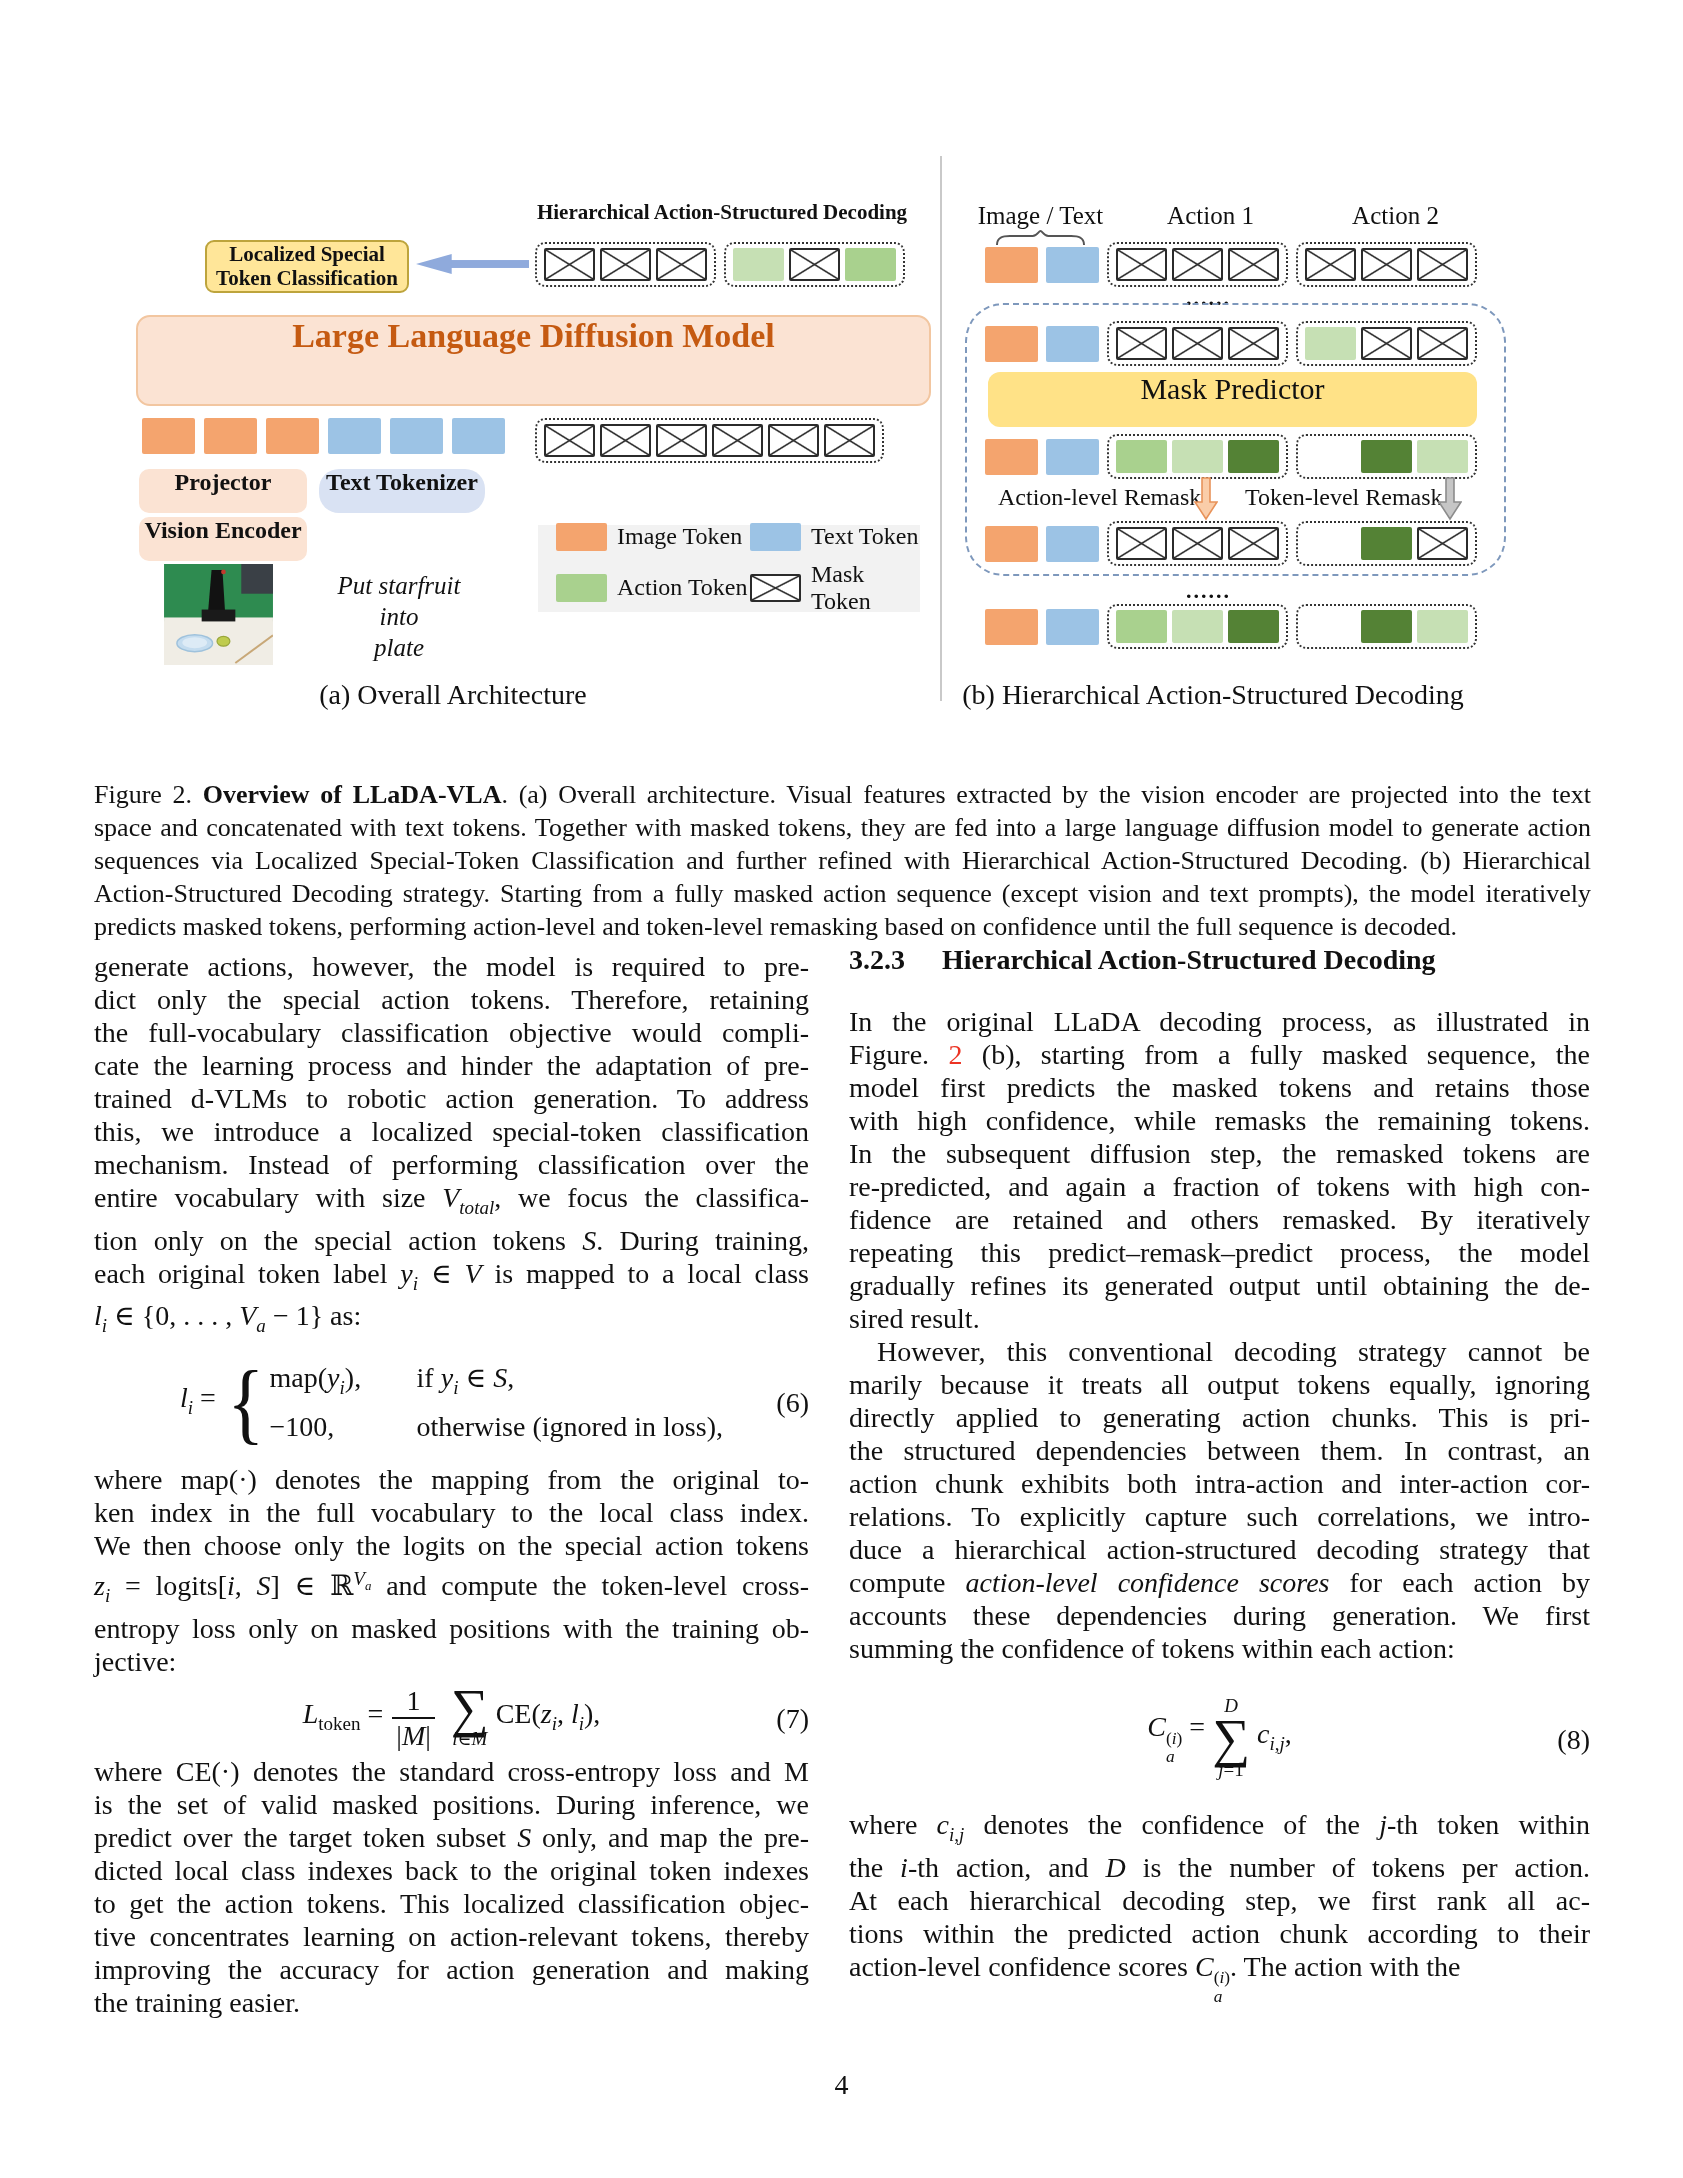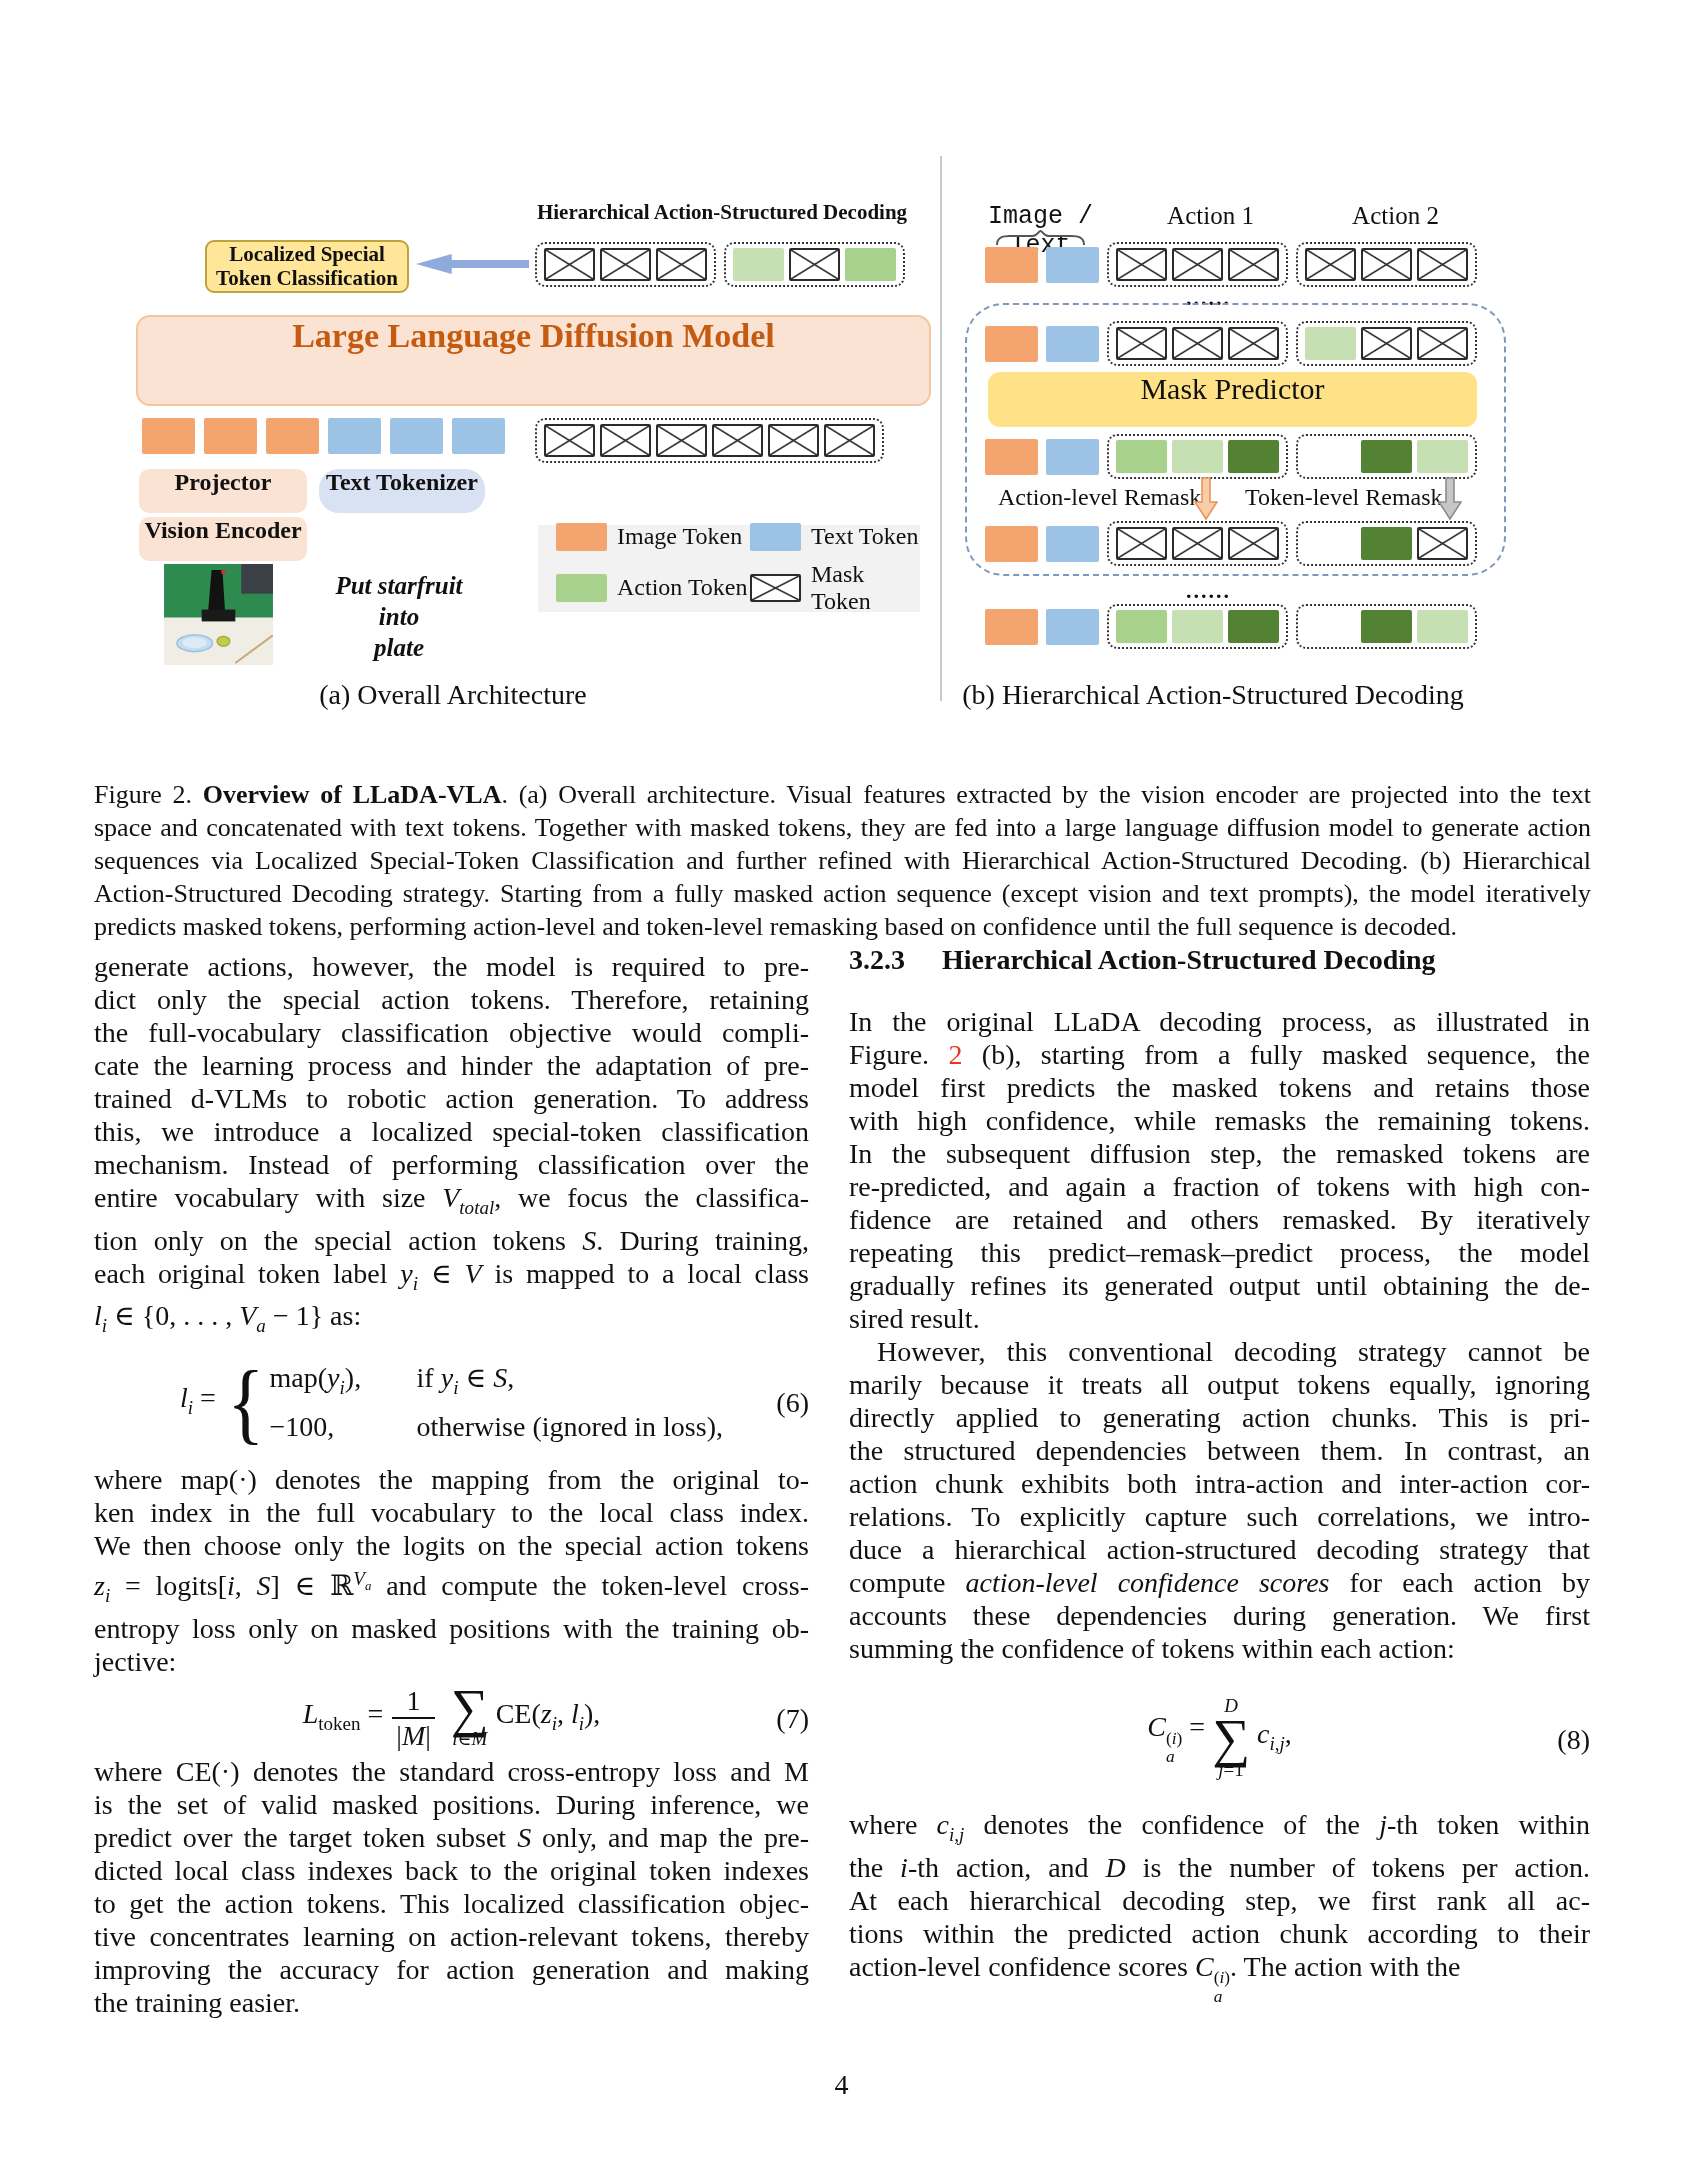--- a/index.html
+++ b/index.html
@@ -142,21 +142,21 @@
   <rect x="0" y="54" width="110" height="48" style="fill:var(--scene_table)"></rect>
   <path d="M48,6 L59,6 L62,54 L44,54 Z" fill="#121212"></path>
   <rect x="38" y="46" width="34" height="12" fill="#1a1a1a"></rect>
   <circle cx="60" cy="8" r="2.4" fill="#c23b2e"></circle>
   <ellipse cx="31" cy="80" rx="18" ry="8.5" style="fill:var(--scene_plate)" stroke="#9FC2DC" stroke-width="1.5"></ellipse>
   <ellipse cx="31" cy="79.5" rx="12.5" ry="5.5" fill="#DDEBF6"></ellipse>
   <ellipse cx="60" cy="78" rx="6.5" ry="5" style="fill:var(--scene_fruit)" stroke="#99A63B" stroke-width="1.2"></ellipse>
   <line x1="72" y1="100" x2="110" y2="72" stroke="#C8A878" stroke-width="2"></line>
 </svg>
 
-<div class="figtext" style="left:315px;top:570px;width:168px;font-style:italic;font-weight:bold;font-size:25px;line-height:31px;">
+<div class="figtext" style="left:315px;top:570px;width:168px;font-style:italic;font-weight:normal;font-size:25px;line-height:31px;">
   <div>Put starfruit into</div>
   <div>plate</div>
 </div>
 
 <div class="legend" style="left:538px;top:525px;width:382px;height:87px;">
   <div class="legend-item">
     <span class="tok t-image"></span>
     <span>Image Token</span>
   </div>
   <div class="legend-item">
@@ -170,21 +170,21 @@
   <div class="legend-item">
     <span class="tok t-mask"></span>
     <span>Mask  Token</span>
   </div>
 </div>
 
 <div class="subcaption" style="left:94px;top:679px;width:718px;">(a) Overall Architecture</div>
 
 <div class="divider" style="left:940px;top:156px;width:2px;height:545px;"></div>
 
-<div class="collabel" style="left:970px;top:202px;width:141px;font-family:Liberation Mono, monospace;">Image / Text</div>
+<div class="collabel" style="left:970px;top:202px;width:141px;">Image / Text</div>
 <div class="collabel" style="left:1134px;top:202px;width:153px;">Action 1</div>
 <div class="collabel" style="left:1319px;top:202px;width:153px;">Action 2</div>
 
 <svg class="abs" style="left:995px;top:230px;" width="91" height="16" viewBox="0 0 92 16">
   <path d="M2,15 C2,7 8,6 15,6 L38,6 C43,6 44,1 46,1 C48,1 49,6 54,6 L77,6 C84,6 90,7 90,15" fill="none" stroke="#555" stroke-width="2"></path>
 </svg>
 
 <div class="tokrow" style="left:985px;top:242px;">
     <span class="tok t-image"></span>
     <span class="tok t-text"></span>

